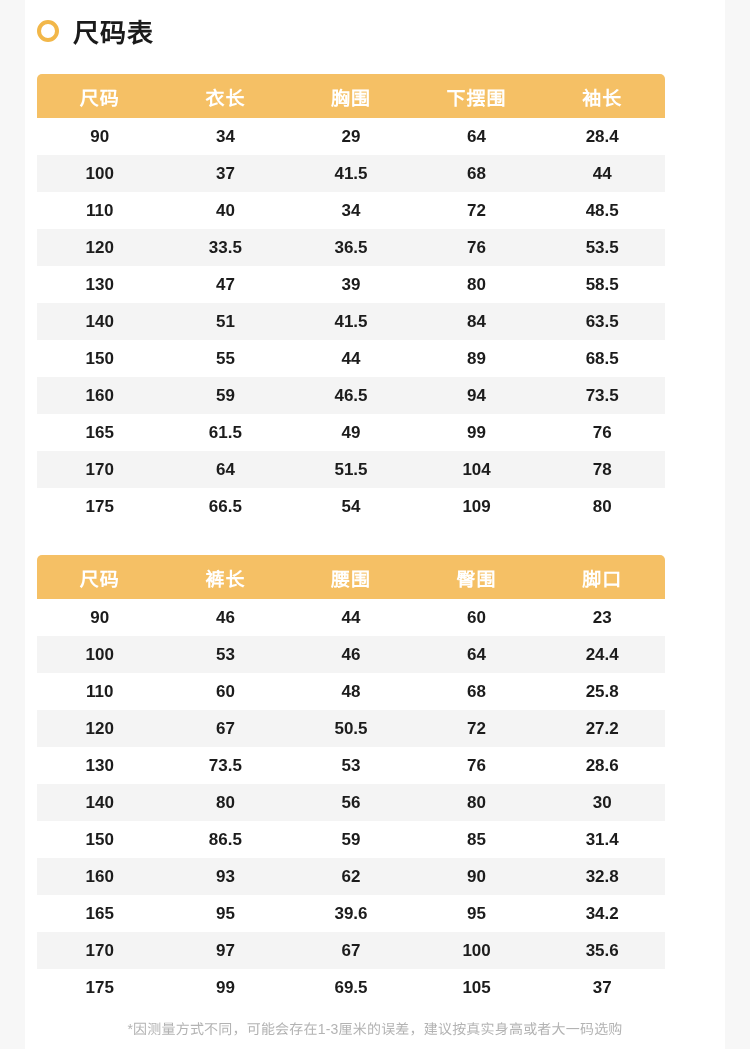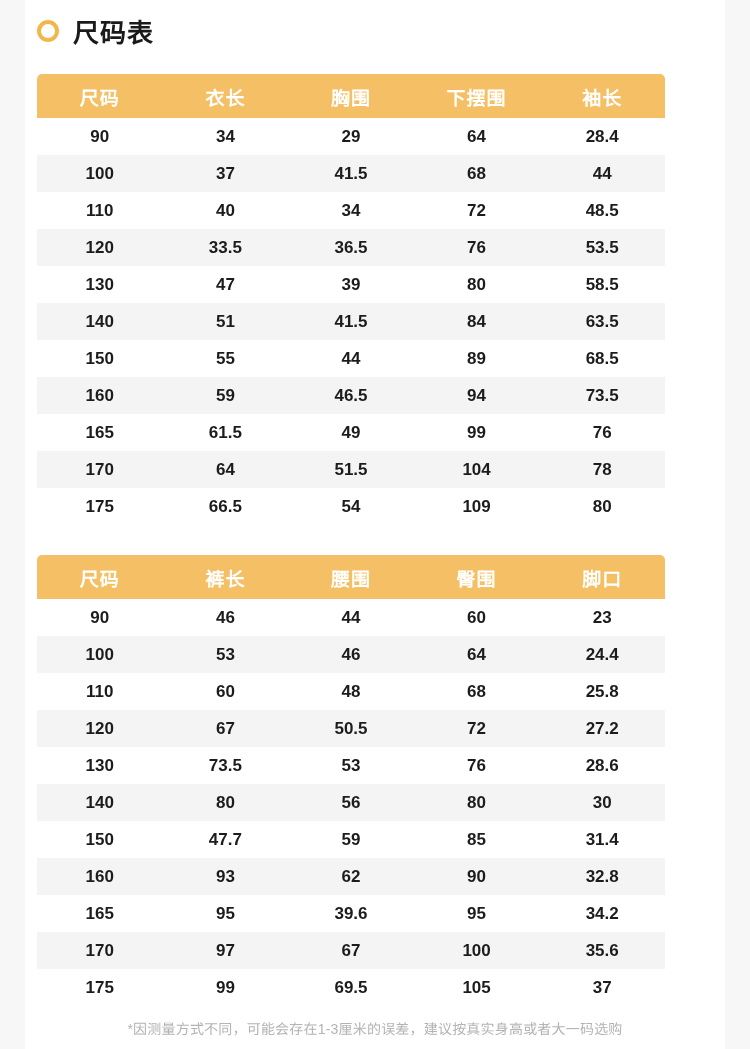--- a/index.html
+++ b/index.html
@@ -258,21 +258,21 @@
         </tr>
         <tr>
           <td>140</td>
           <td>80</td>
           <td>56</td>
           <td>80</td>
           <td>30</td>
         </tr>
         <tr>
           <td>150</td>
-          <td>47.7</td>
+          <td>86.5</td>
           <td>59</td>
           <td>85</td>
           <td>31.4</td>
         </tr>
         <tr>
           <td>160</td>
           <td>93</td>
           <td>62</td>
           <td>90</td>
           <td>32.8</td>

